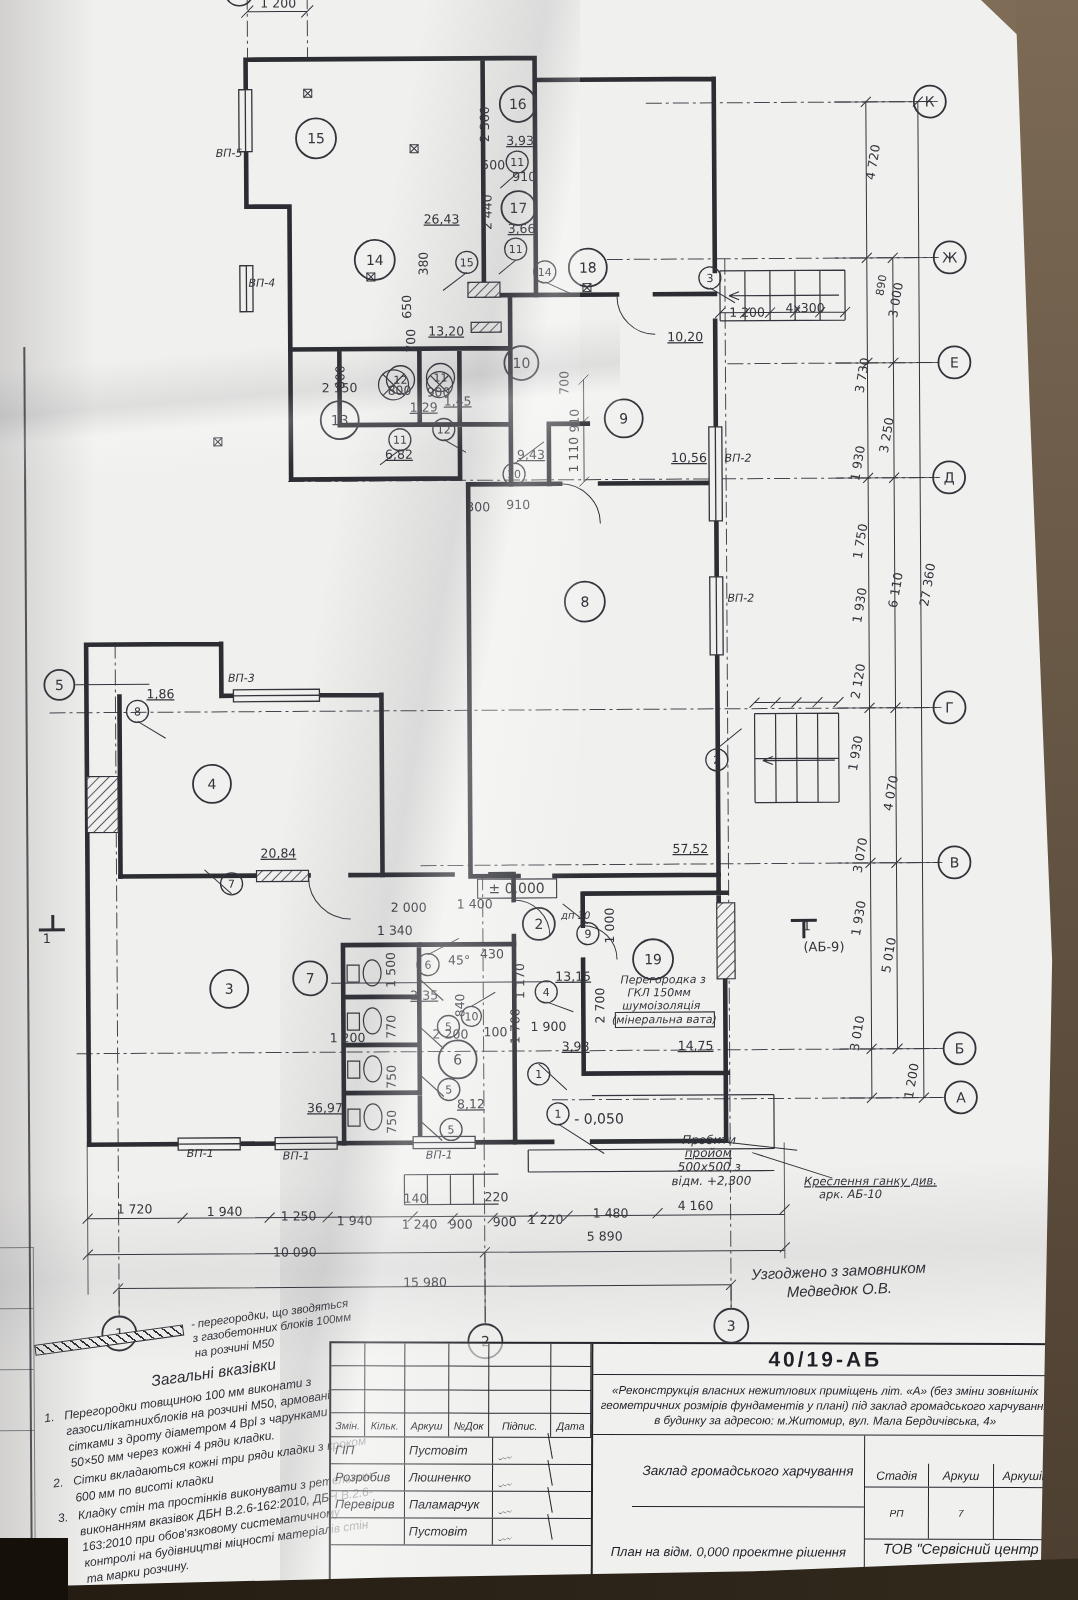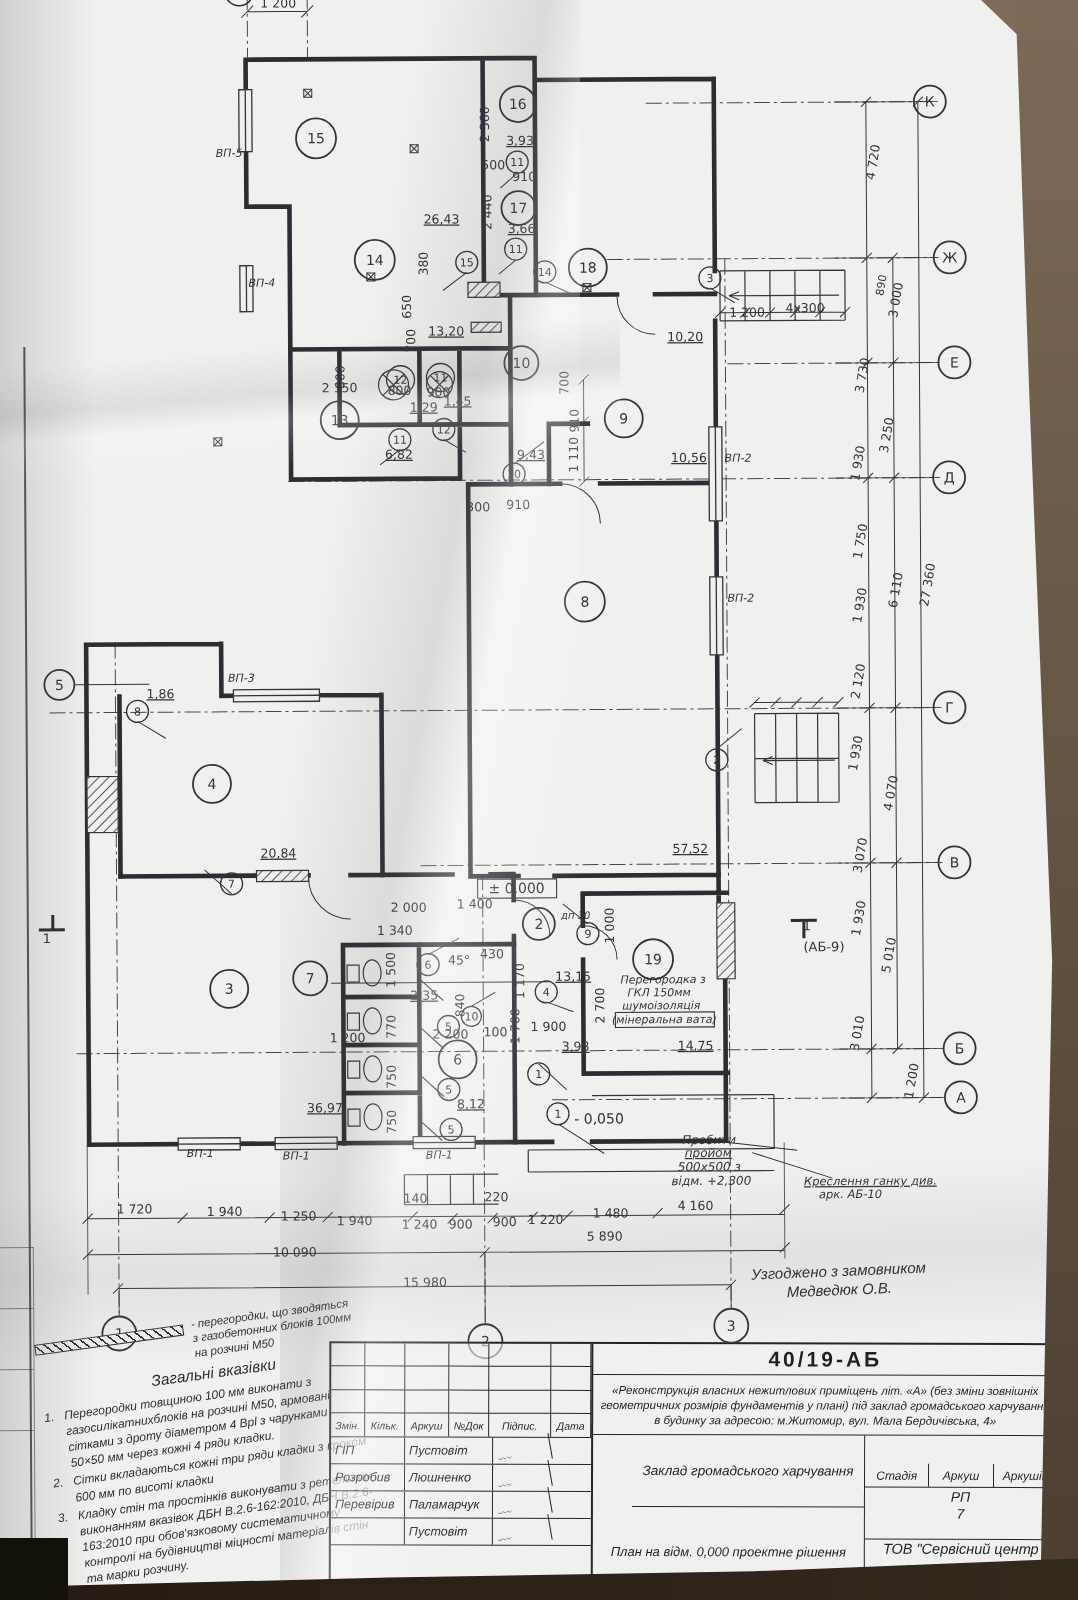--- a/index.html
+++ b/index.html
@@ -68,21 +68,21 @@
     display:flex;align-items:center;text-align:center;padding:2px 6px;}
   .tb-mid{flex:1;display:flex;}
   .tb-left{width:272px;border-right:1.8px solid #23242a;display:flex;flex-direction:column;}
   .tb-obj{height:72px;border-bottom:1.8px solid #23242a;display:flex;align-items:center;justify-content:center;
     font-size:13.5px;text-align:center;padding:0 6px;margin-left:39px;}
   .tb-title{flex:1;display:flex;align-items:center;justify-content:center;font-size:13px;text-align:right;padding:16px 4px;}
   .tb-right{flex:1;display:flex;flex-direction:column;margin-top:28px;}
   .stage-head{height:24px;display:flex;border-bottom:1.6px solid #23242a;font-size:12px;text-align:center;}
   .stage-head span{flex:1;border-right:1.4px solid #23242a;display:flex;align-items:center;justify-content:center;}
   .stage-head span:last-child{border-right:none;}
-  .stage-vals{height:52px;display:flex;border-bottom:1.8px solid #23242a;font-size:14px;flex-direction:column;}
+  .stage-vals{height:52px;display:flex;border-bottom:1.8px solid #23242a;font-size:10px;}
   .stage-vals span{flex:1;border-right:1.4px solid #23242a;display:flex;align-items:center;justify-content:center;}
   .stage-vals span:last-child{border-right:none;}
   .tb-org{flex:1;display:flex;align-items:center;justify-content:center;text-align:center;
     font-size:14.5px;line-height:1.3;padding:0 8px;}
 
   .frame-left{position:absolute;left:36px;top:352px;width:2px;height:1248px;background:#2d2e35;opacity:.8;}
   .margin-stamp{position:absolute;left:0px;top:1252px;width:40px;height:300px;border-top:1.5px solid #2d2e35;
     border-right:1.5px solid #2d2e35;opacity:.55;}
   .margin-stamp div{height:60px;border-bottom:1.5px solid #2d2e35;}
 </style>

